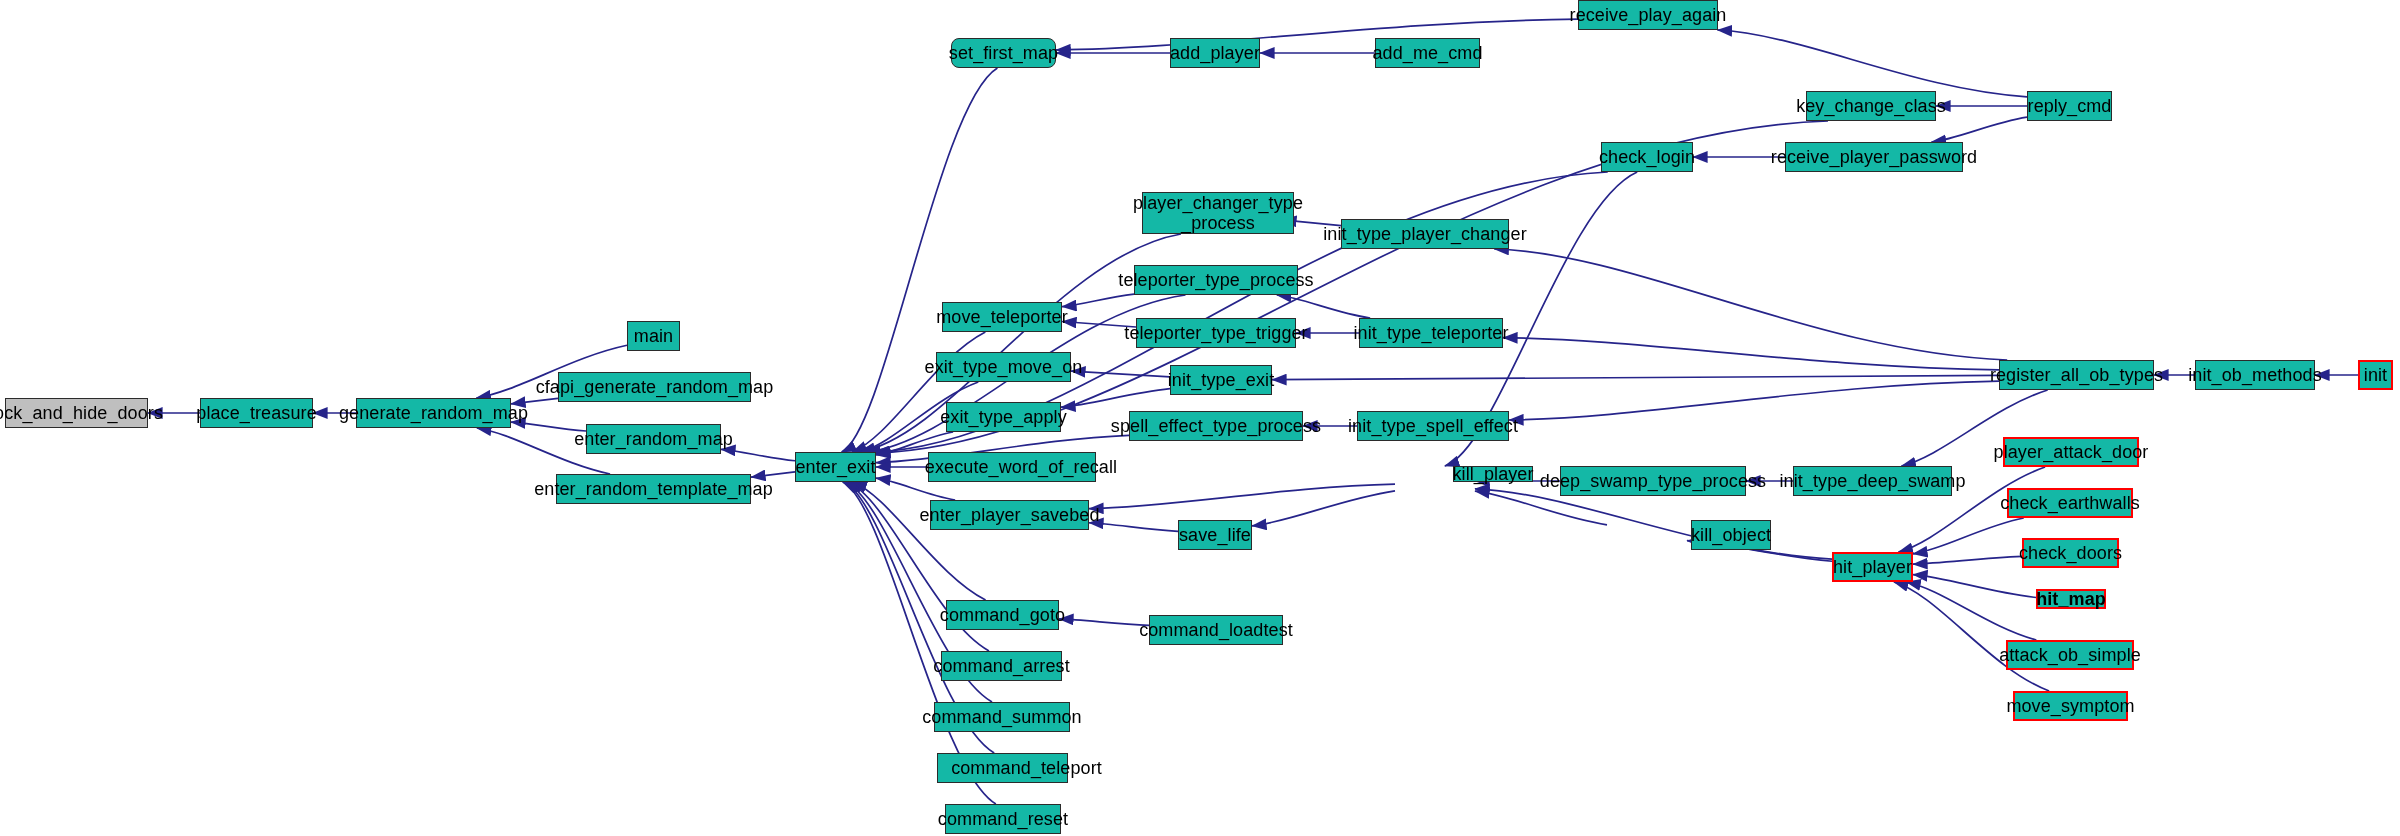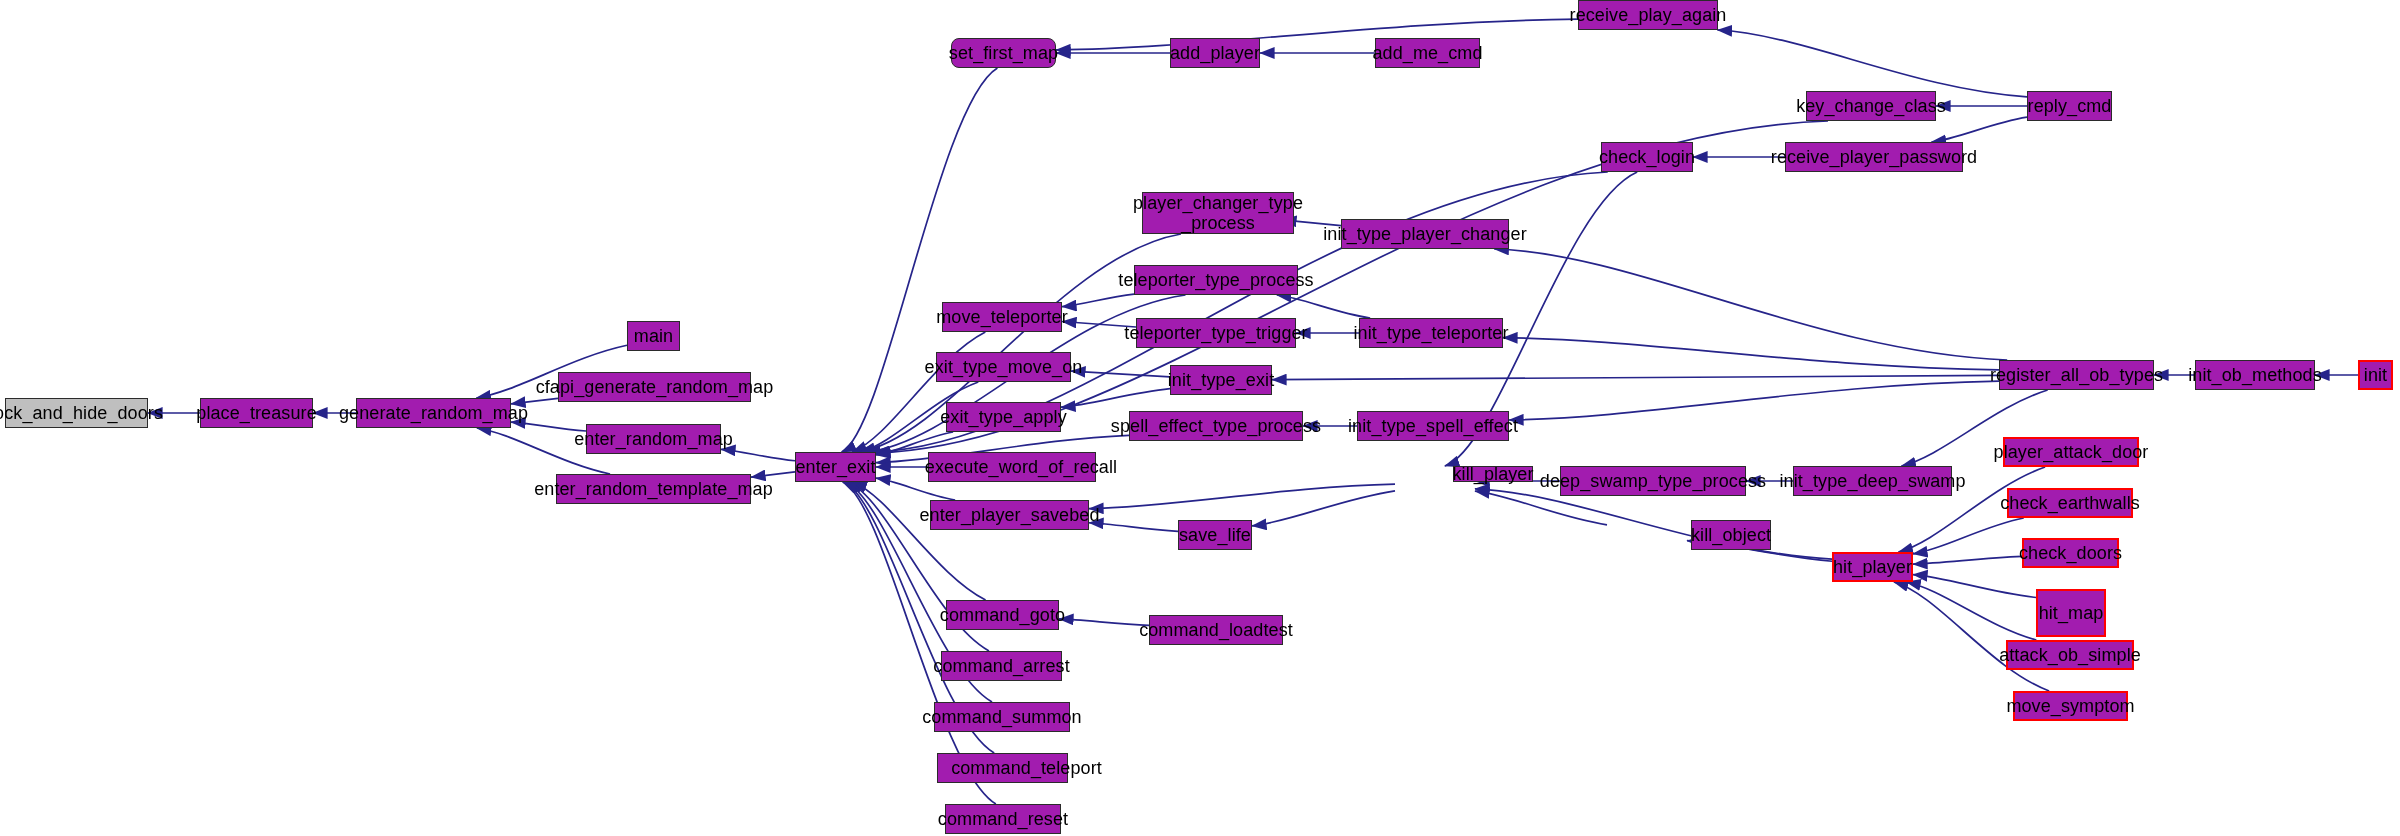--- a/index.html
+++ b/index.html
@@ -23,21 +23,21 @@
     height: 836px;
     pointer-events: none;
   }
   .node {
     position: absolute;
     box-sizing: border-box;
     display: flex;
     align-items: center;
     justify-content: center;
     text-align: center;
-    background: #a21caf;
+    background: #14b8a6;
     border: 1.6px solid #2b2b2b;
     color: #000000;
     font-size: 18px;
     line-height: 1.12;
     letter-spacing: 0.1px;
     white-space: pre;
     z-index: 5;
   }
   .node.red {
     border-color: #ff0000;
@@ -159,21 +159,21 @@
       <div class="node" style="left: 1453px; top: 466px; width: 80px; height: 16px;">kill_player</div>
       <div class="node" style="left: 1560px; top: 466px; width: 186px; height: 30px;">deep_swamp_type_process</div>
       <div class="node" style="left: 1793px; top: 466px; width: 159px; height: 30px;">init_type_deep_swamp</div>
       <div class="node" style="left: 930px; top: 500px; width: 159px; height: 30px;">enter_player_savebed</div>
       <div class="node" style="left: 1178px; top: 520px; width: 74px; height: 30px;">save_life</div>
       <div class="node" style="left: 1691px; top: 520px; width: 80px; height: 30px;">kill_object</div>
       <div class="node red" style="left: 1832px; top: 552px; width: 81px; height: 30px;">hit_player</div>
       <div class="node red" style="left: 2003px; top: 437px; width: 136px; height: 30px;">player_attack_door</div>
       <div class="node red" style="left: 2007px; top: 488px; width: 126px; height: 30px;">check_earthwalls</div>
       <div class="node red" style="left: 2022px; top: 538px; width: 97px; height: 30px;">check_doors</div>
-      <div class="node red" style="left: 2036px; top: 589px; width: 70px; height: 48px;">hit_map</div>
+      <div class="node red" style="left: 2036px; top: 589px; width: 70px; height: 20px; font-weight: bold;">hit_map</div>
       <div class="node red" style="left: 2006px; top: 640px; width: 128px; height: 30px;">attack_ob_simple</div>
       <div class="node red" style="left: 2013px; top: 691px; width: 115px; height: 30px;">move_symptom</div>
       <div class="node" style="left: 946px; top: 600px; width: 113px; height: 30px;">command_goto</div>
       <div class="node" style="left: 1149px; top: 615px; width: 134px; height: 30px;">command_loadtest</div>
       <div class="node" style="left: 941px; top: 651px; width: 121px; height: 30px;">command_arrest</div>
       <div class="node" style="left: 934px; top: 702px; width: 136px; height: 30px;">command_summon</div>
       <div class="node" style="left: 937px; top: 753px; width: 131px; height: 30px; padding-left: 48px;">command_teleport</div>
       <div class="node" style="left: 945px; top: 804px; width: 116px; height: 30px;">command_reset</div>
     </div>
 </div>

